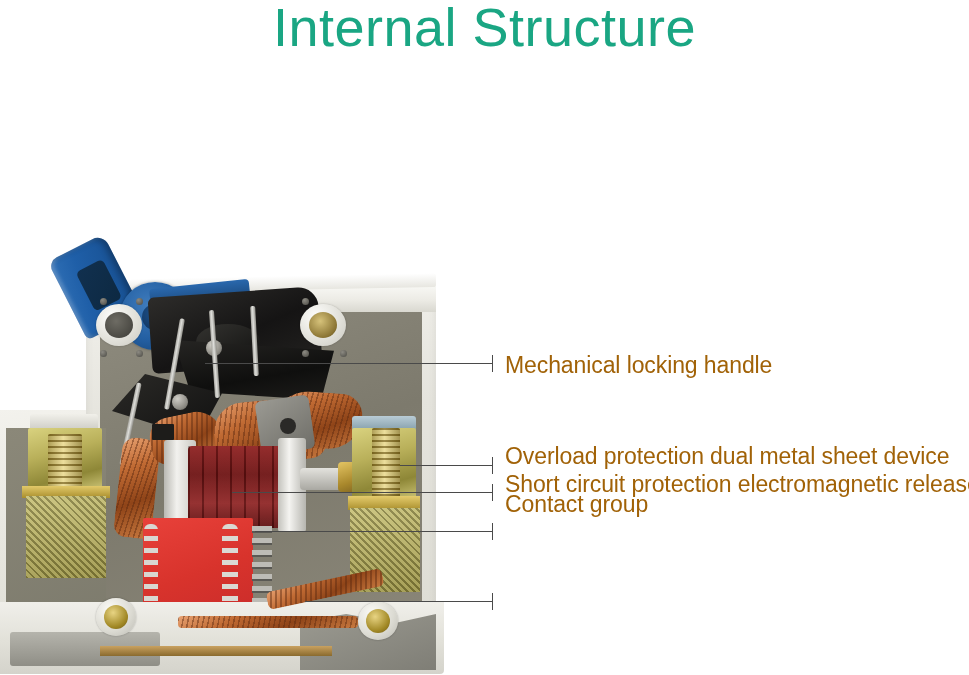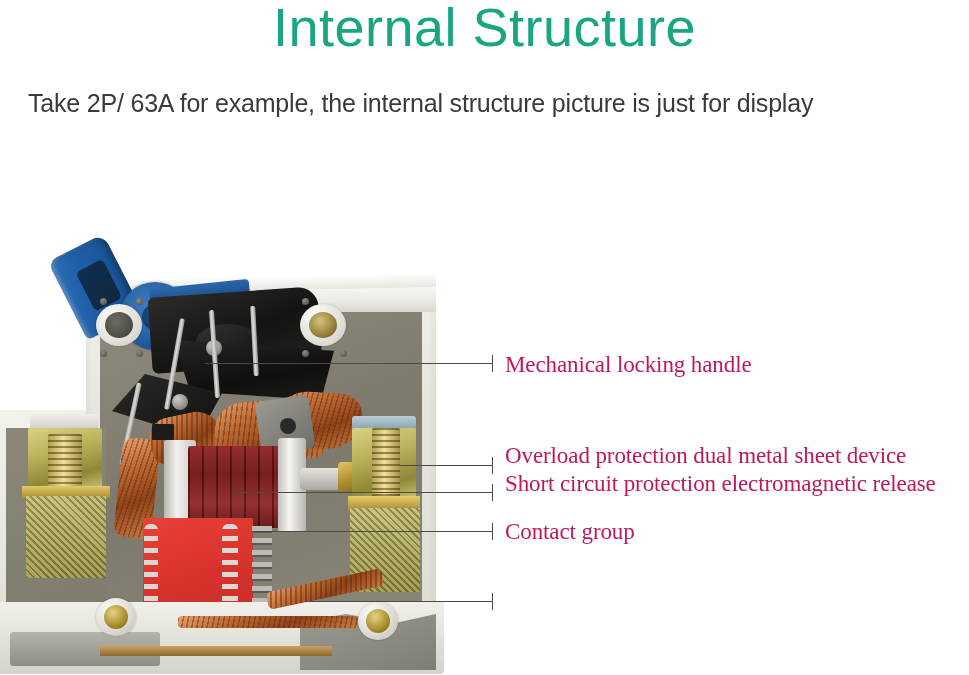--- a/index.html
+++ b/index.html
@@ -434,44 +434,42 @@
     left: 152px; top: 192px;
     width: 22px; height: 16px;
     background: #1d1c1a;
     border-radius: 1px;
   }
 
   
   .callout {
     position: absolute;
     font-size: 23px;
-    color: #be185d;
+    color: #a16207;
     white-space: nowrap;
     letter-spacing: -0.1px;
-    font-family: Liberation Serif, serif;
   }
   .leader {
     position: absolute;
     height: 1px;
     background: #4a4a4a;
   }
   .tick {
     position: absolute;
     width: 1px;
     height: 17px;
     background: #4a4a4a;
   }
 </style>
 </head>
 <body>
 
 <div id="page">
 
   <div id="title">Internal Structure</div>
-  <div id="subtitle">Take 2P/ 63A for example, the internal structure picture is just for display</div>
 
   <div id="photo">
 
     <div class="shell" id="body-left"></div>
     <div class="shell" id="body-main"></div>
     <div class="shell" id="cavity"></div>
     <div class="shell" id="cavity-left"></div>
     <div class="shell" id="top-rail"></div>
     <div class="shell" id="top-rail2"></div>
 
@@ -562,18 +560,18 @@
   <div class="leader" style="left:400px; top:465px; width:92px;"></div>
   <div class="tick" style="left:492px; top:457px;"></div>
   <div class="callout" style="left:505px; top:443px;">Overload protection dual metal sheet device</div>
 
   <div class="leader" style="left:232px; top:492px; width:260px;"></div>
   <div class="tick" style="left:492px; top:484px;"></div>
   <div class="callout" style="left:505px; top:471px;">Short circuit protection electromagnetic release</div>
 
   <div class="leader" style="left:255px; top:531px; width:237px;"></div>
   <div class="tick" style="left:492px; top:523px;"></div>
-  <div class="callout" style="left:505px; top:519px;">Contact group</div>
+  <div class="callout" style="left:505px; top:491px;">Contact group</div>
 
   <div class="leader" style="left:305px; top:601px; width:187px;"></div>
   <div class="tick" style="left:492px; top:593px;"></div>
 
 </div>
 
 </body></html>

